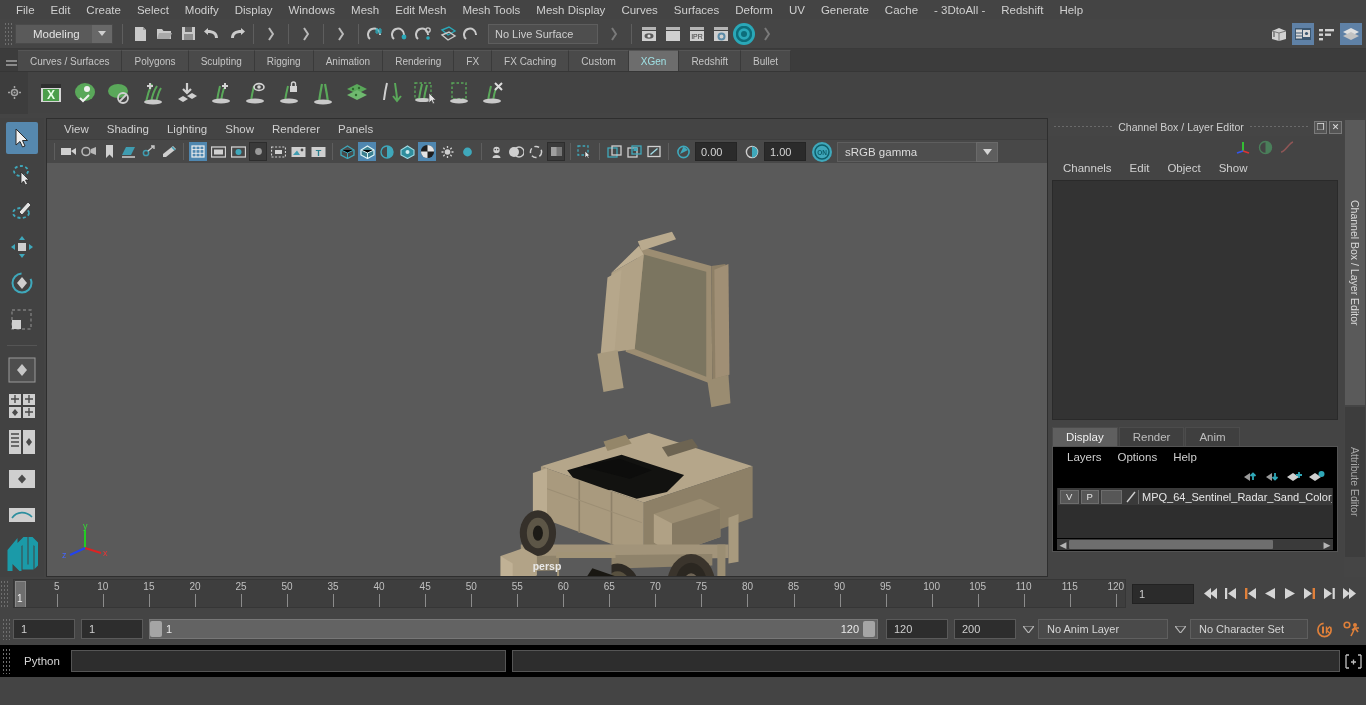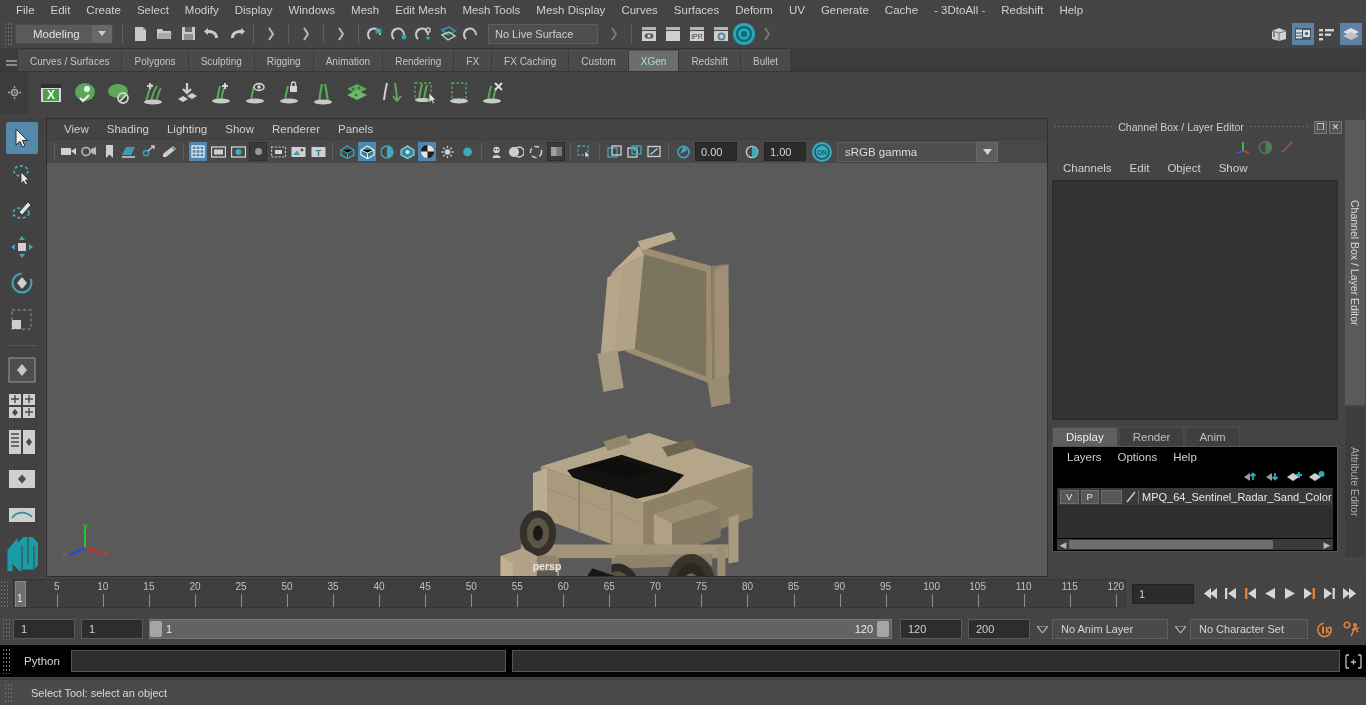--- a/index.html
+++ b/index.html
@@ -1239,21 +1239,21 @@
       <div class="rt">120</div>
       <div class="grab" style="margin-right:2px"></div>
     </div>
     <div class="rfield">120</div>
     <div class="rfield" style="margin-right:2px">200</div>
     <div class="ddarrow">
       <svg width="11" height="7">
           <polygon points="0,0 11,0 5.5,7" fill="none" stroke="#b6b6b6" stroke-width="1.2"></polygon>
         </svg>
     </div>
-    <div class="ddfield" style="width:116px">No Anim Layer</div>
+    <div class="ddfield" style="width:130px">No Anim Layer</div>
     <div class="ddarrow">
       <svg width="11" height="7">
           <polygon points="0,0 11,0 5.5,7" fill="none" stroke="#b6b6b6" stroke-width="1.2"></polygon>
         </svg>
     </div>
     <div class="ddfield" style="width:118px">No Character Set</div>
     <div style="width:28px;display:flex;align-items:center;justify-content:center;flex:none">
       <svg width="19" height="17">
           <circle cx="9.5" cy="9" r="6.6" fill="none" stroke="#e0803a" stroke-width="1.7" stroke-dasharray="30,8"></circle>
           <rect x="7" y="5.5" width="2" height="7" fill="#e0803a"></rect>
@@ -1275,18 +1275,14 @@
     <div class="cmdinput"></div>
     <div class="cmdoutput"></div>
     <div class="cmdicon">
       <svg width="17" height="15">
           <path d="M1,1 L4,1 M1,1 L1,14 M1,14 L4,14 M16,1 L13,1 M16,1 L16,14 M16,14 L13,14" stroke="#bdbdbd" stroke-width="1.3" fill="none"></path>
           <path d="M6,8 L11,8 M8.5,5.5 L8.5,10.5" stroke="#bdbdbd" stroke-width="1.3"></path>
         </svg>
     </div>
   </div>
 
-  <div class="helpline">
-    <div class="gripdots" style="height:20px;margin-left:4px"></div>
-    <div class="txt">Select Tool: select an object</div>
-  </div>
 
 </div>
 
 </body></html>

